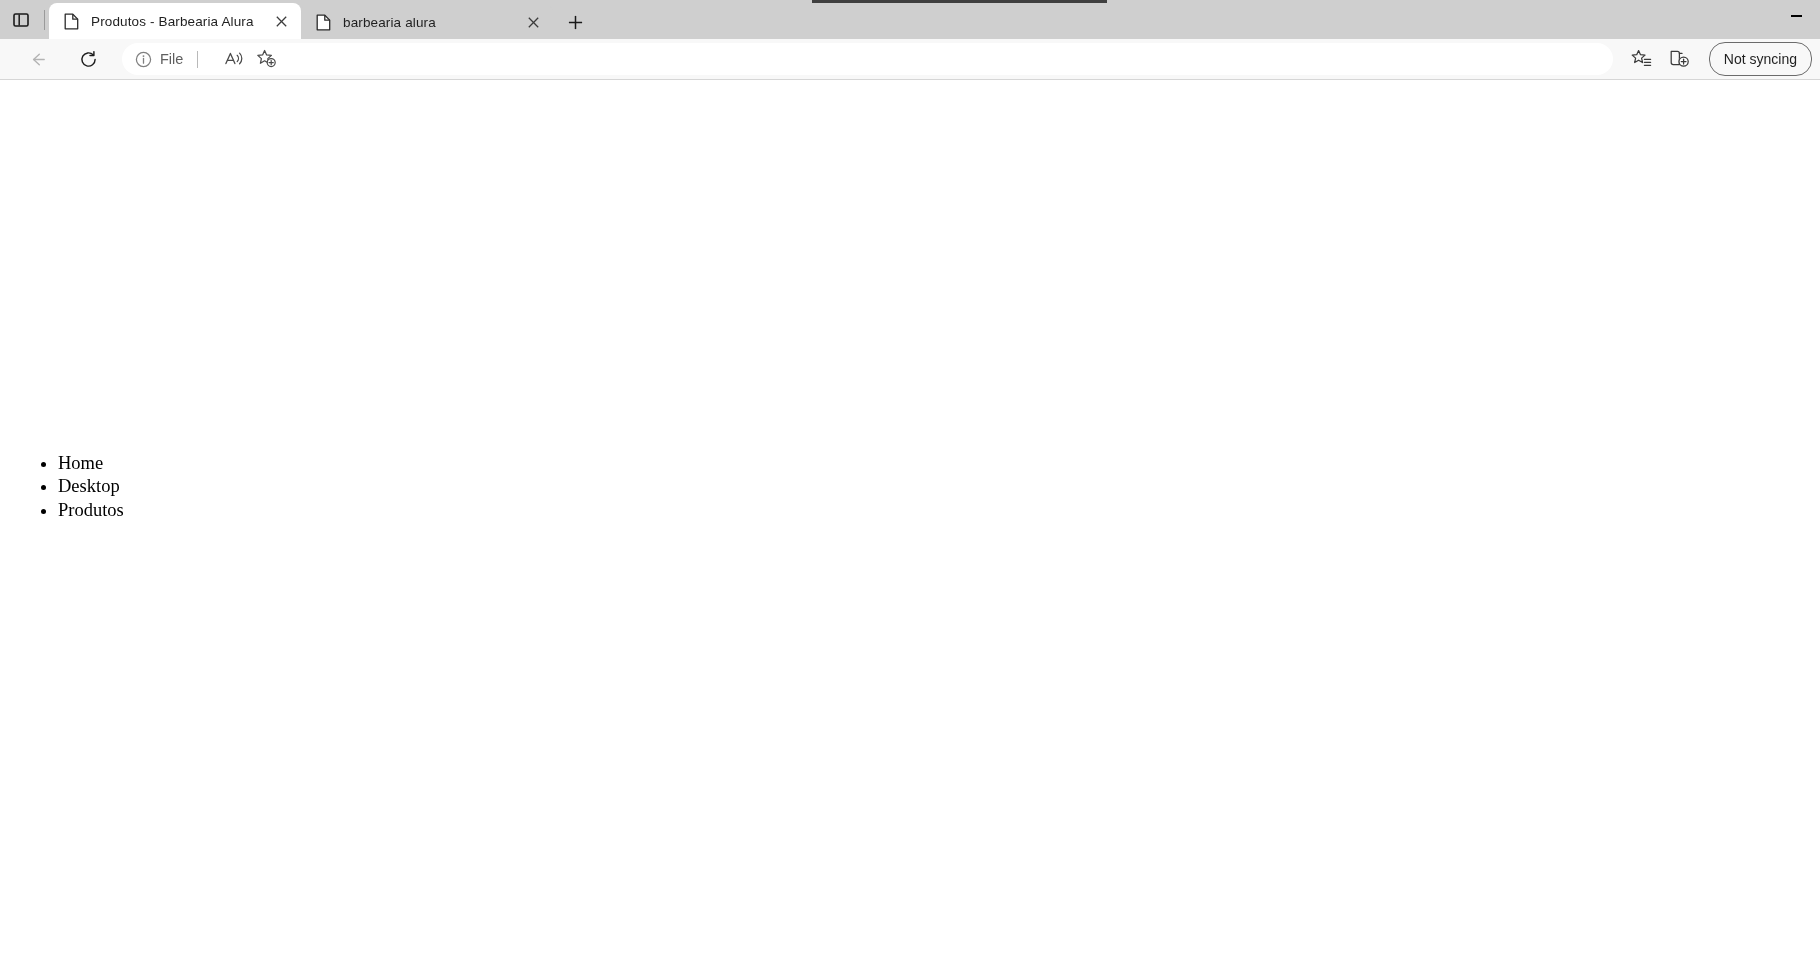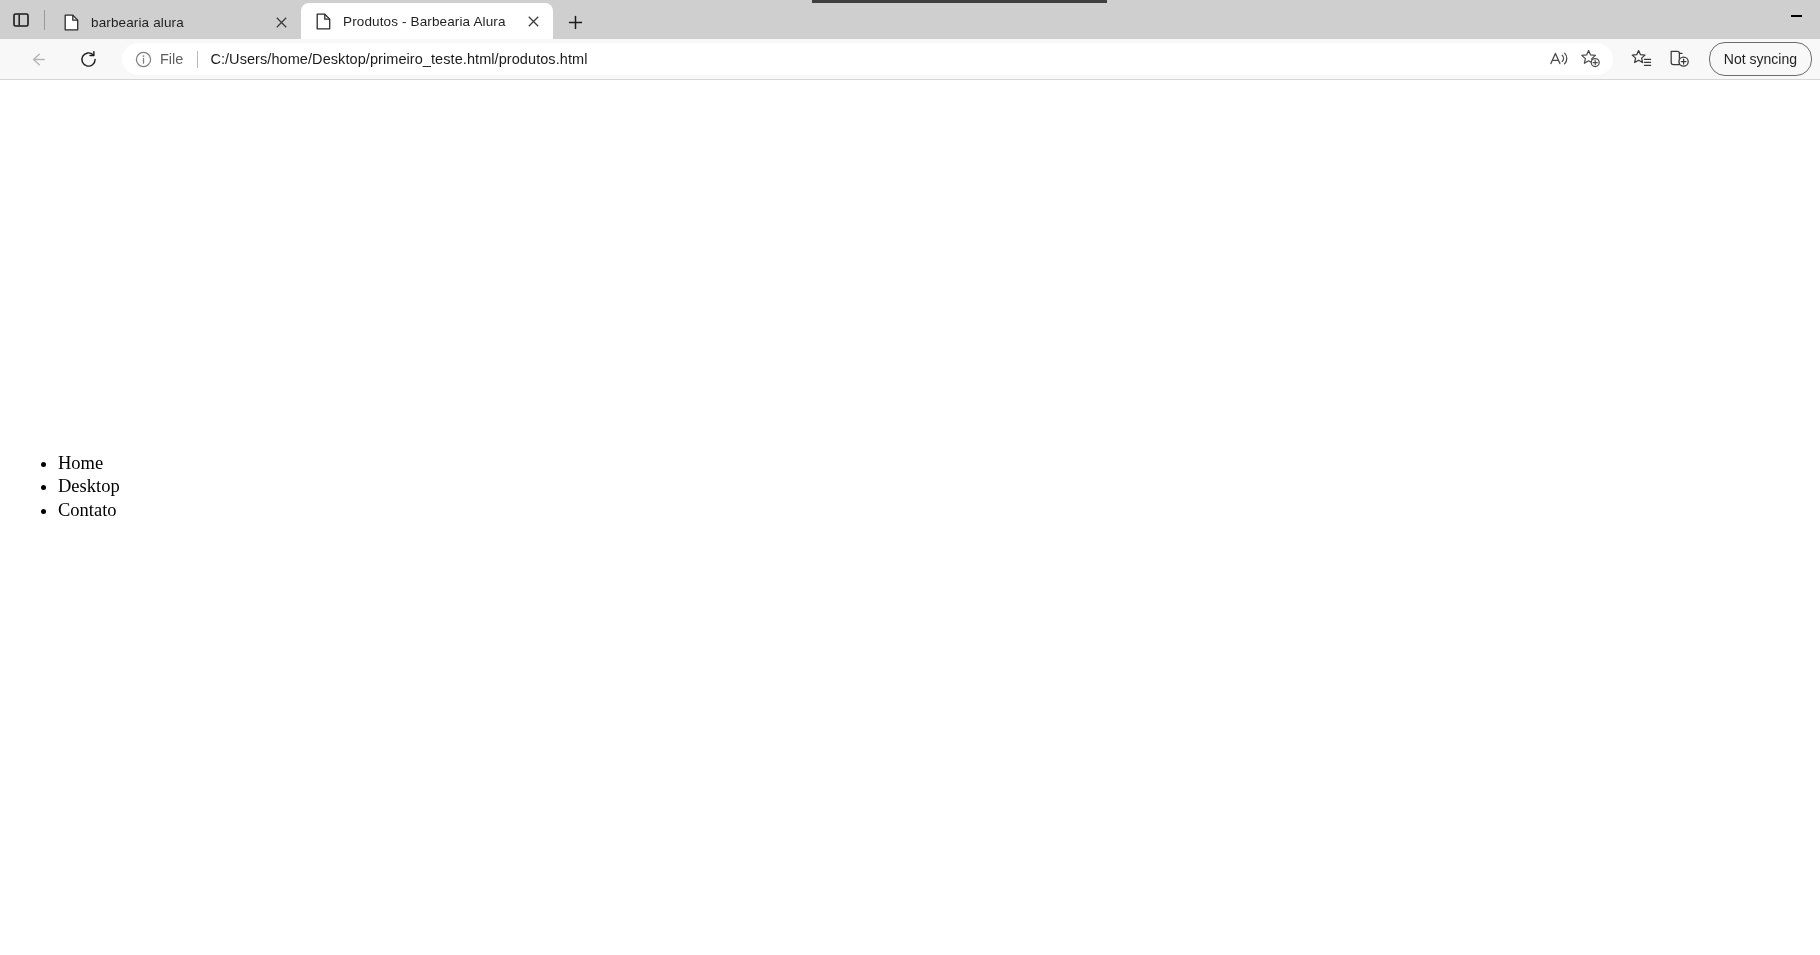--- a/index.html
+++ b/index.html
@@ -297,44 +297,44 @@
 
     <div class="tabsearch-btn">
       <svg width="18" height="18" viewBox="0 0 18 18" fill="none">
         <rect x="2" y="3" width="14" height="12" rx="1.5" stroke="#1a1a1a" stroke-width="1.6"></rect>
         <line x1="7.2" y1="3.6" x2="7.2" y2="14.6" stroke="#1a1a1a" stroke-width="1.5"></line>
       </svg>
     </div>
 
     <div class="tab-divider"></div>
 
+    <div class="tab active">
+      <span class="tab-favicon">
+        <svg width="15" height="17" viewBox="0 0 15 17" fill="none">
+          <path d="M1.2 1.2h7.6l4.9 4.9v9.7H1.2z" stroke="#2b2b2b" stroke-width="1.3" fill="#fff" stroke-linejoin="round"></path>
+          <path d="M8.8 1.2v5h4.9" stroke="#2b2b2b" stroke-width="1.3" fill="none" stroke-linejoin="round"></path>
+        </svg>
+      </span>
+      <span class="tab-title">Produtos - Barbearia Alura</span>
+      <span class="tab-close">
+        <svg width="11" height="11" viewBox="0 0 11 11">
+          <line x1="0.8" y1="0.8" x2="10.2" y2="10.2" stroke="#3b3b3b" stroke-width="1.25"></line>
+          <line x1="10.2" y1="0.8" x2="0.8" y2="10.2" stroke="#3b3b3b" stroke-width="1.25"></line>
+        </svg>
+      </span>
+    </div>
+
     <div class="tab inactive">
       <span class="tab-favicon">
         <svg width="15" height="17" viewBox="0 0 15 17" fill="none">
           <path d="M1.2 1.2h7.6l4.9 4.9v9.7H1.2z" stroke="#2b2b2b" stroke-width="1.3" fill="#fff" stroke-linejoin="round"></path>
           <path d="M8.8 1.2v5h4.9" stroke="#2b2b2b" stroke-width="1.3" fill="none" stroke-linejoin="round"></path>
         </svg>
       </span>
       <span class="tab-title">barbearia alura</span>
-      <span class="tab-close">
-        <svg width="11" height="11" viewBox="0 0 11 11">
-          <line x1="0.8" y1="0.8" x2="10.2" y2="10.2" stroke="#3b3b3b" stroke-width="1.25"></line>
-          <line x1="10.2" y1="0.8" x2="0.8" y2="10.2" stroke="#3b3b3b" stroke-width="1.25"></line>
-        </svg>
-      </span>
-    </div>
-
-    <div class="tab active">
-      <span class="tab-favicon">
-        <svg width="15" height="17" viewBox="0 0 15 17" fill="none">
-          <path d="M1.2 1.2h7.6l4.9 4.9v9.7H1.2z" stroke="#2b2b2b" stroke-width="1.3" fill="#fff" stroke-linejoin="round"></path>
-          <path d="M8.8 1.2v5h4.9" stroke="#2b2b2b" stroke-width="1.3" fill="none" stroke-linejoin="round"></path>
-        </svg>
-      </span>
-      <span class="tab-title">Produtos - Barbearia Alura</span>
       <span class="tab-close">
         <svg width="11" height="11" viewBox="0 0 11 11">
           <line x1="0.8" y1="0.8" x2="10.2" y2="10.2" stroke="#3b3b3b" stroke-width="1.25"></line>
           <line x1="10.2" y1="0.8" x2="0.8" y2="10.2" stroke="#3b3b3b" stroke-width="1.25"></line>
         </svg>
       </span>
     </div>
 
     <div class="newtab-btn">
       <svg width="15" height="15" viewBox="0 0 15 15">
@@ -371,21 +371,20 @@
     <div class="omnibox">
       <span class="omnibox-info">
         <svg width="17" height="17" viewBox="0 0 17 17" fill="none">
           <circle cx="8.5" cy="8.5" r="7.1" stroke="#808080" stroke-width="1.25"></circle>
           <circle cx="8.5" cy="5.1" r="0.95" fill="#808080"></circle>
           <line x1="8.5" y1="7.4" x2="8.5" y2="12.2" stroke="#808080" stroke-width="1.3" stroke-linecap="round"></line>
         </svg>
       </span>
       <span class="omnibox-scheme">File</span>
       <span class="omnibox-sep"></span>
-      <span class="omnibox-url">C:/Users/home/Desktop/primeiro_teste.html/produtos.html</span>
       <span class="omnibox-actions">
         <span class="omni-icon-btn">
           <svg width="20" height="18" viewBox="0 0 20 18" fill="none">
             <path d="M1.9 13.6L6.4 3.4l4.5 10.2" stroke="#4a4a4a" stroke-width="1.3" stroke-linecap="round" stroke-linejoin="round"></path>
             <line x1="3.6" y1="10.4" x2="9.2" y2="10.4" stroke="#4a4a4a" stroke-width="1.3" stroke-linecap="round"></line>
             <path d="M13.2 5.3a4.6 4.6 0 0 1 0 6.3" stroke="#4a4a4a" stroke-width="1.25" stroke-linecap="round"></path>
             <path d="M15.6 3.1a7.6 7.6 0 0 1 0 10.7" stroke="#4a4a4a" stroke-width="1.25" stroke-linecap="round"></path>
           </svg>
         </span>
         <span class="omni-icon-btn">
@@ -426,19 +425,19 @@
   <div class="page-viewport">
     <div class="page-body">
       <ul class="nav-list">
         <li>
           <span>Home</span>
         </li>
         <li>
           <span>Desktop</span>
         </li>
         <li>
-          <span>Contato</span>
+          <span>Produtos</span>
         </li>
       </ul>
     </div>
   </div>
 
 </div>
 
 </body></html>

